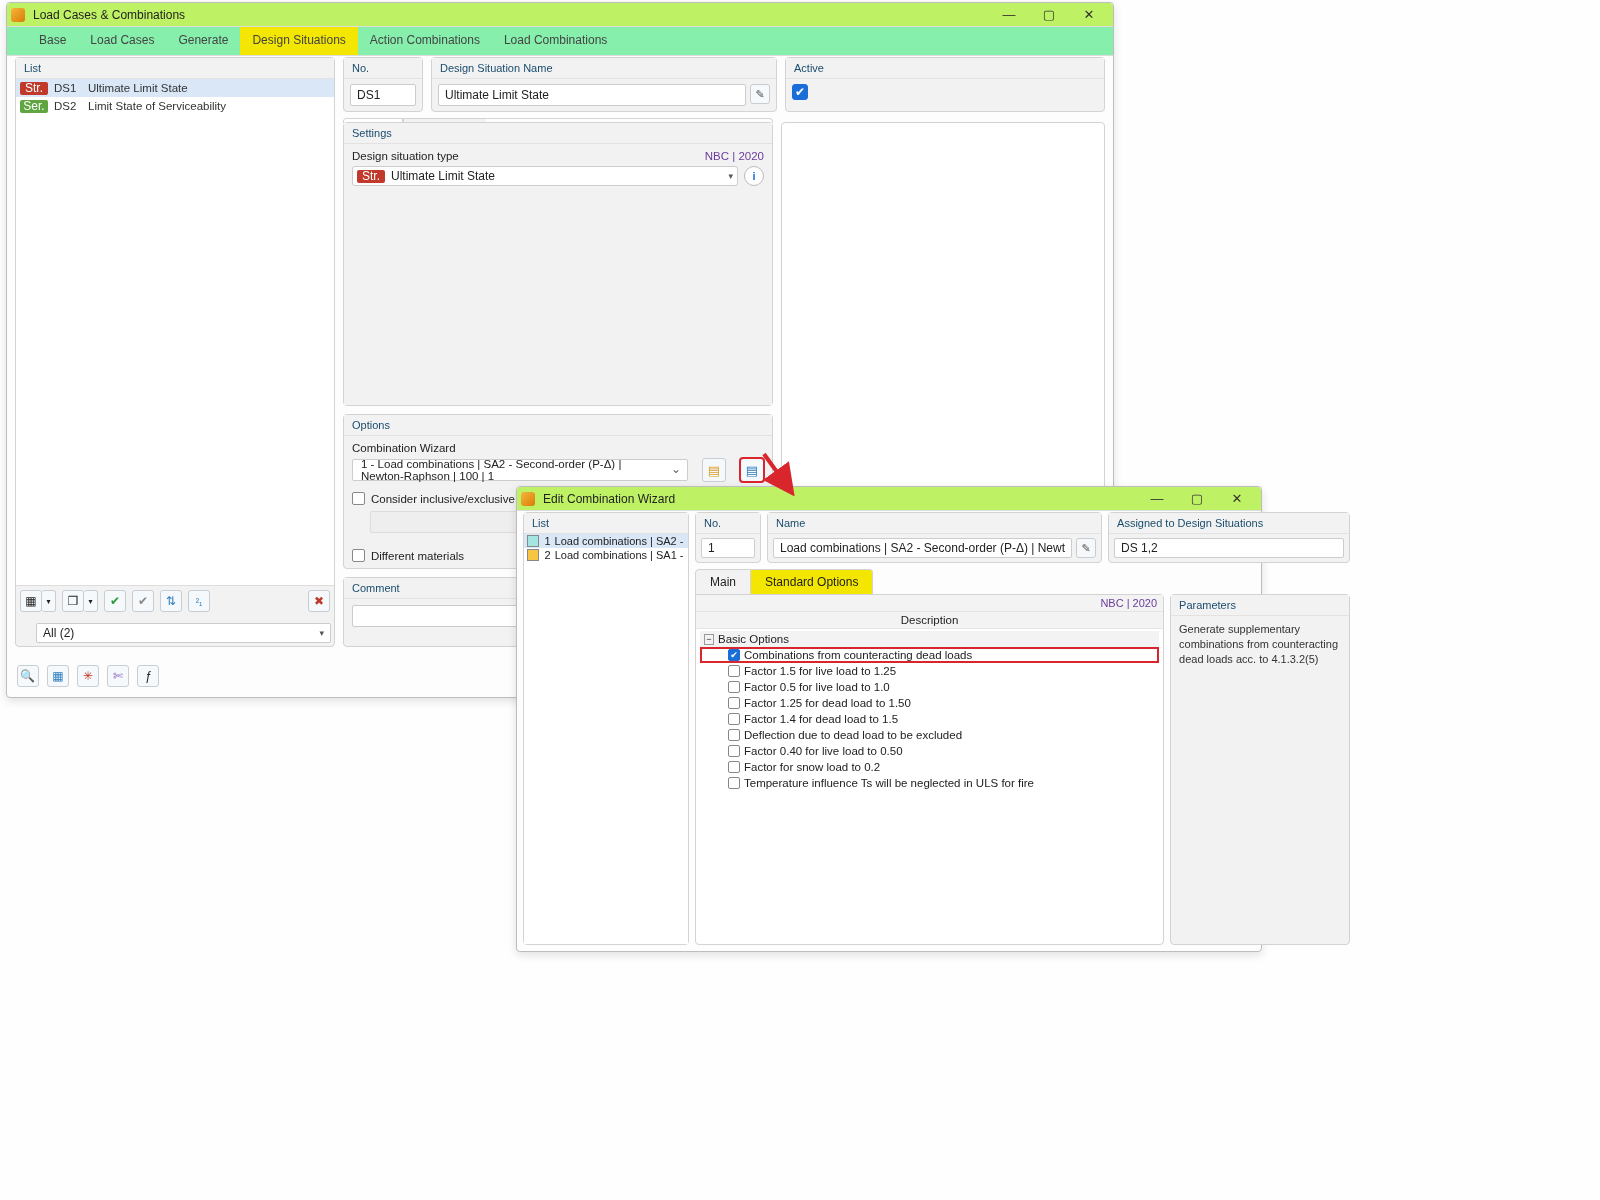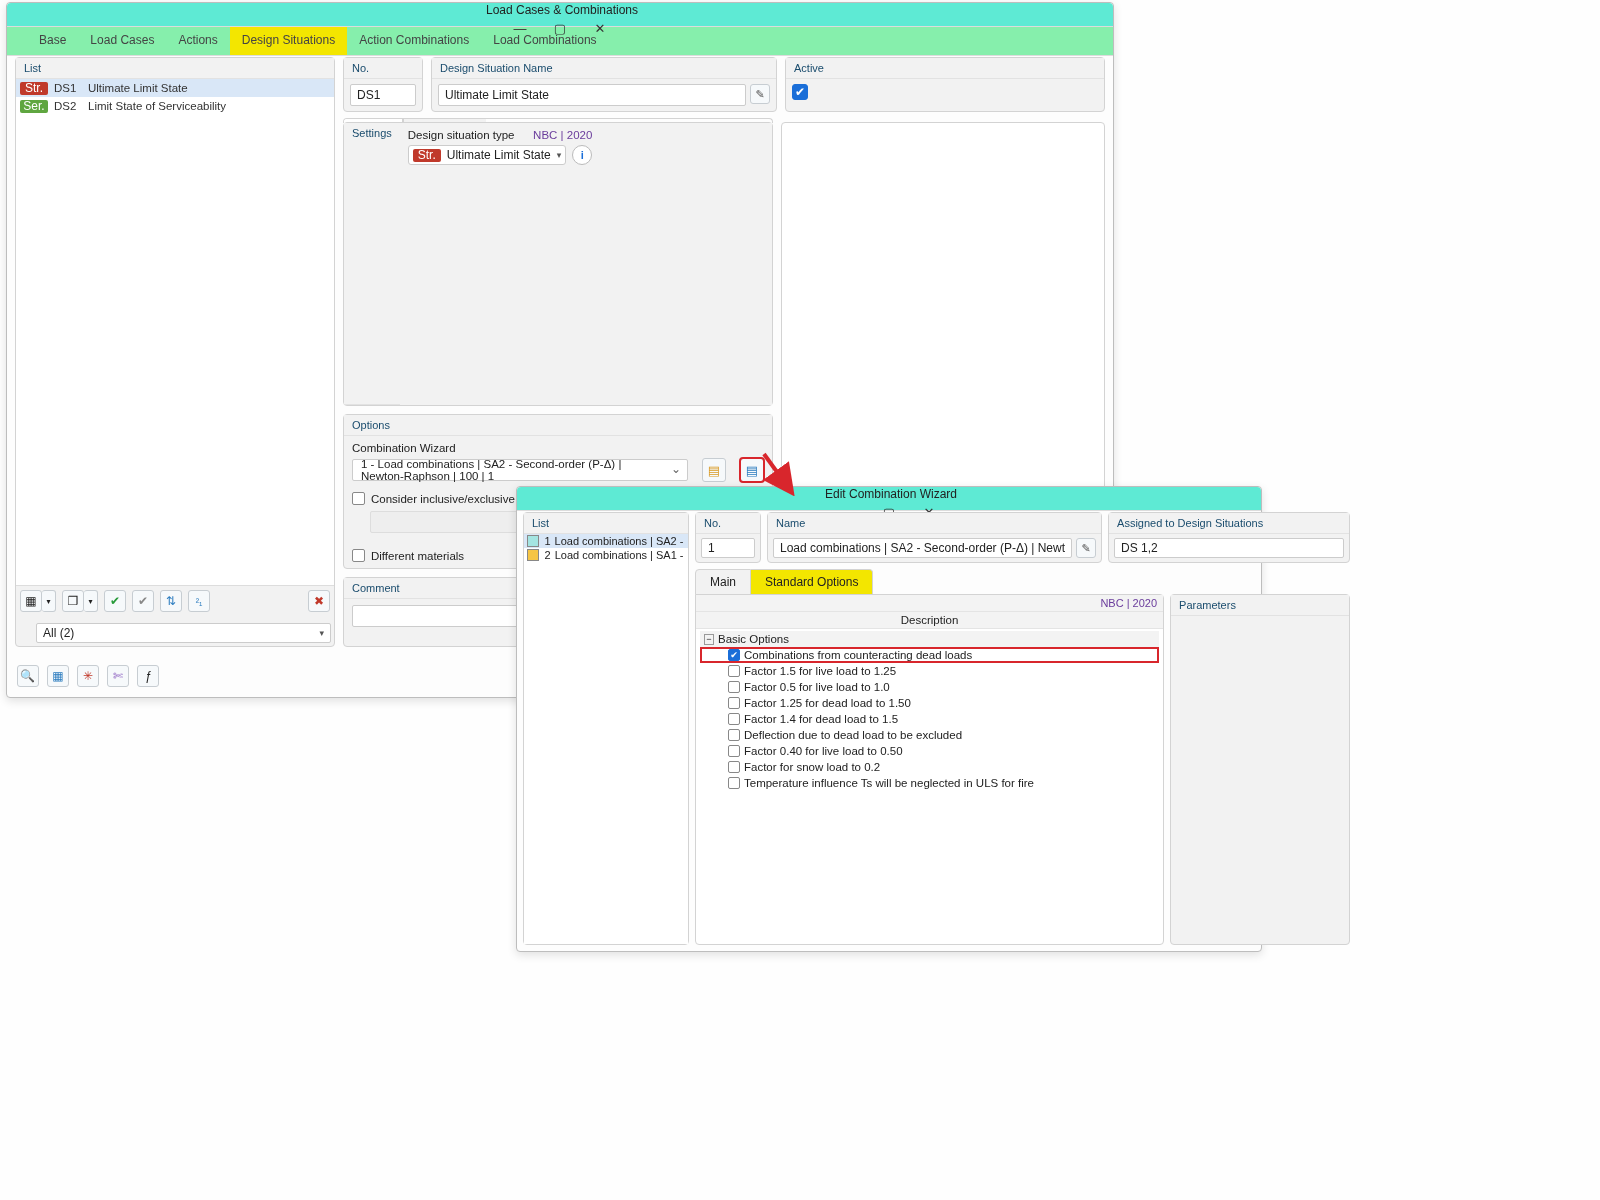--- a/index.html
+++ b/index.html
@@ -19,23 +19,22 @@
     border:1px solid #bdbdbd;
     border-radius:4px;
     box-shadow:0 3px 10px rgba(0,0,0,.12);
   }
   .titlebar {
     display:flex; align-items:center;
     height:24px;
     border-bottom:1px solid #dcdcdc;
     padding:0 4px;
     font-size:12px;
-    background:#5eead4;
+    background:#bef264;
     border-radius:4px 4px 0 0;
-    flex-direction:column;
   }
   .titlebar .title { flex:1; padding-left:4px;}
   .win-ctrls { display:flex; align-items:center; gap:0; }
   .win-btn {
     width:40px; height:22px;
     display:flex; align-items:center; justify-content:center;
     font-size:13px; color:#333;
   }
   .tabs {
     display:flex;
@@ -253,21 +252,21 @@
     <div class="win-ctrls">
       <div class="win-btn">—</div>
       <div class="win-btn">▢</div>
       <div class="win-btn">✕</div>
     </div>
   </div>
 
   <div class="tabs">
     <div class="tab">Base</div>
     <div class="tab">Load Cases</div>
-    <div class="tab">Actions</div>
+    <div class="tab">Generate</div>
     <div class="tab active">Design Situations</div>
     <div class="tab">Action Combinations</div>
     <div class="tab">Load Combinations</div>
   </div>
 
   <div class="layout">
 
     <div class="left-col">
       <div class="panel" style="flex:1; display:flex; flex-direction:column;">
         <div class="sec-hdr">List</div>
@@ -349,21 +348,21 @@
       </div>
 
       <div class="subtabs">
         <div class="subtab active">Main</div>
         <div class="subtab">Overview</div>
       </div>
 
       <div class="content-flex">
         <div class="left-content">
 
-          <div class="settings" style="display:flex;flex-direction:row; height:284px;">
+          <div class="settings" style="display:flex;flex-direction:column; height:284px;">
             <div class="sec-hdr">Settings</div>
             <div class="body">
               <div class="ds-type-row">
                 <span>Design situation type</span>
                 <span style="color:#6a3c9c">NBC | 2020</span>
               </div>
               <div style="display:flex; align-items:center;">
                 <div class="ds-type-sel" style="flex:1;">
                   <div class="fill">
                     <span class="tag red small">Str.</span>
@@ -545,17 +544,18 @@
                 </div>
                 <div class="tree-row child">
                   <div class="tree-chk"></div>
                   <span>Temperature influence Ts will be neglected in ULS for fire</span>
                 </div>
               </div>
           </div>
         </div>
         <div class="param-box">
           <div class="sec-hdr">Parameters</div>
+          <div class="param-text">Generate supplementary combinations from counteracting dead loads acc. to 4.1.3.2(5)</div>
         </div>
       </div>
     </div>
   </div>
 </div>
 
 </body></html>

